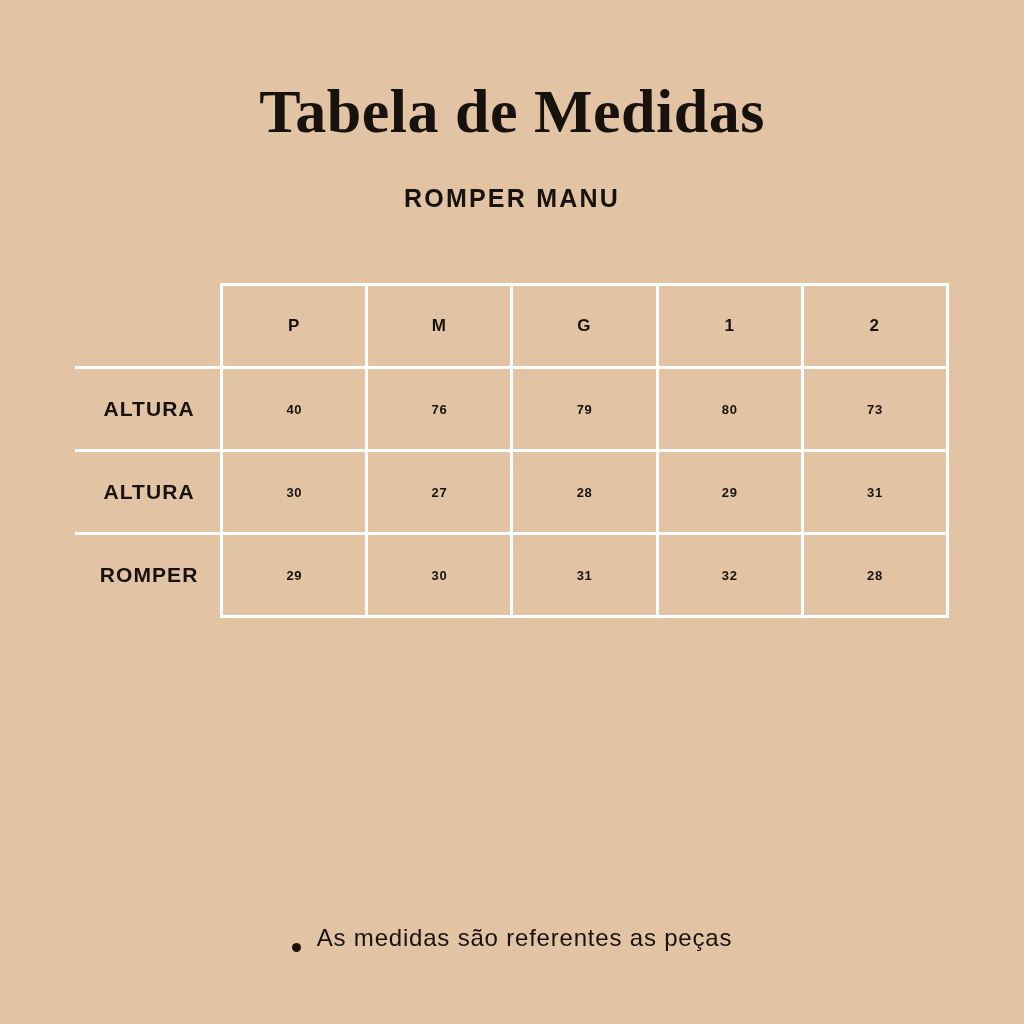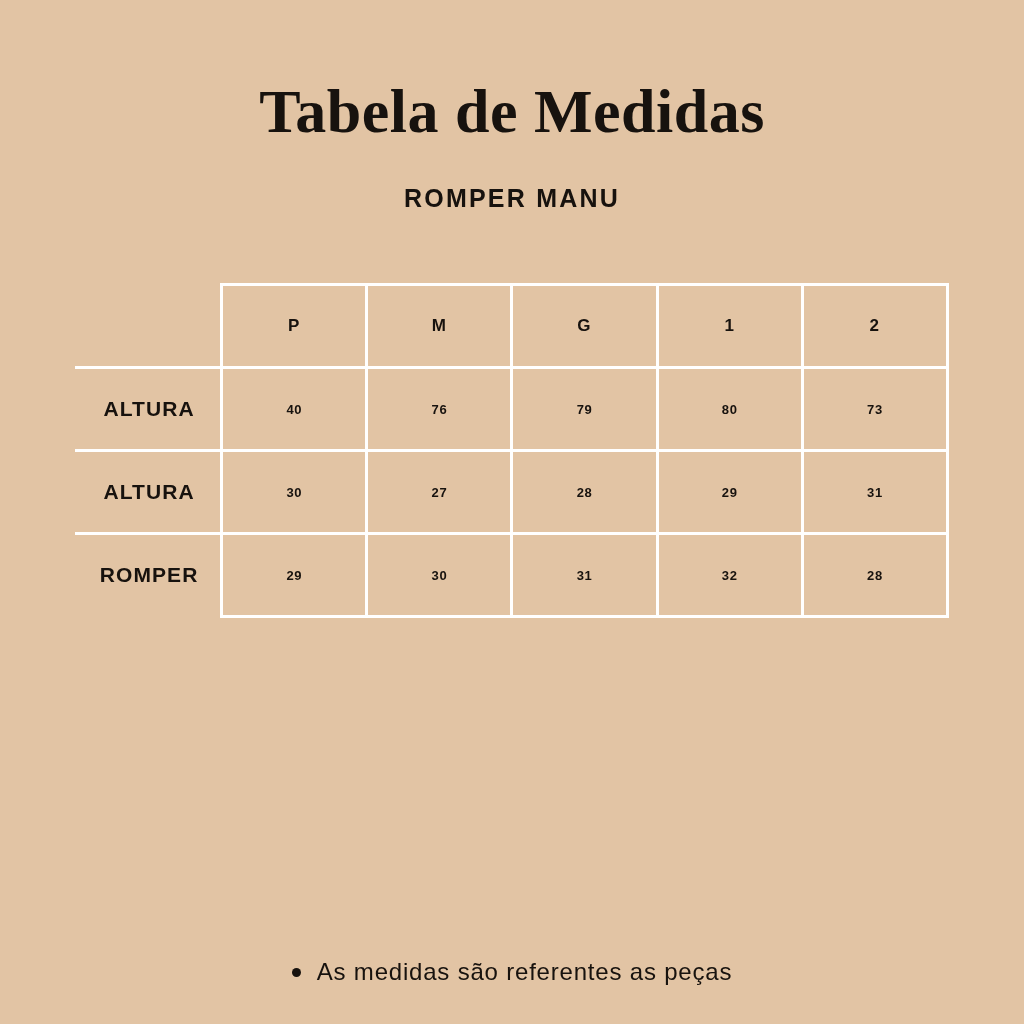--- a/index.html
+++ b/index.html
@@ -80,24 +80,24 @@
     border-bottom-color: transparent;
   }
   table.measures thead th:last-child,
   table.measures tbody td:last-child {
     border-right-color: #ffffff;
   }
   .footnote {
     position: absolute;
     left: 0;
     right: 0;
-    bottom: 38px;
+    bottom: 72px;
     display: flex;
     justify-content: center;
-    align-items: center;
+    align-items: flex-end;
     gap: 16px;
   }
   .footnote .bullet {
     width: 9px;
     height: 9px;
     border-radius: 50%;
     background: #17120e;
     display: inline-block;
   }
   .footnote .text {

